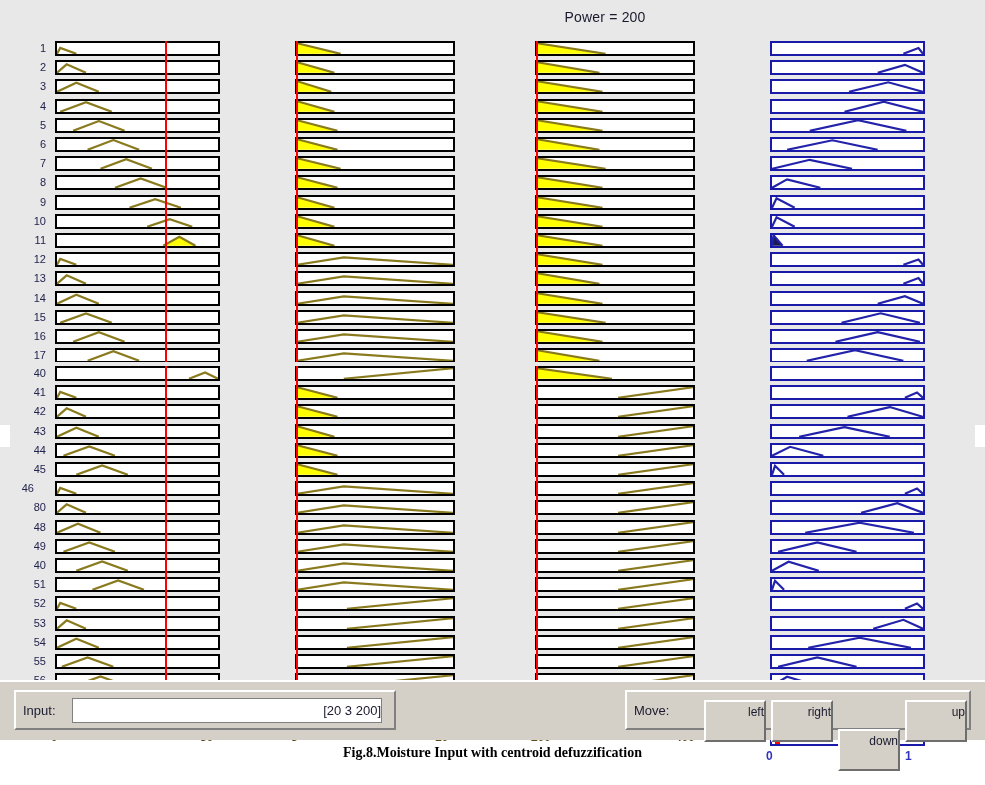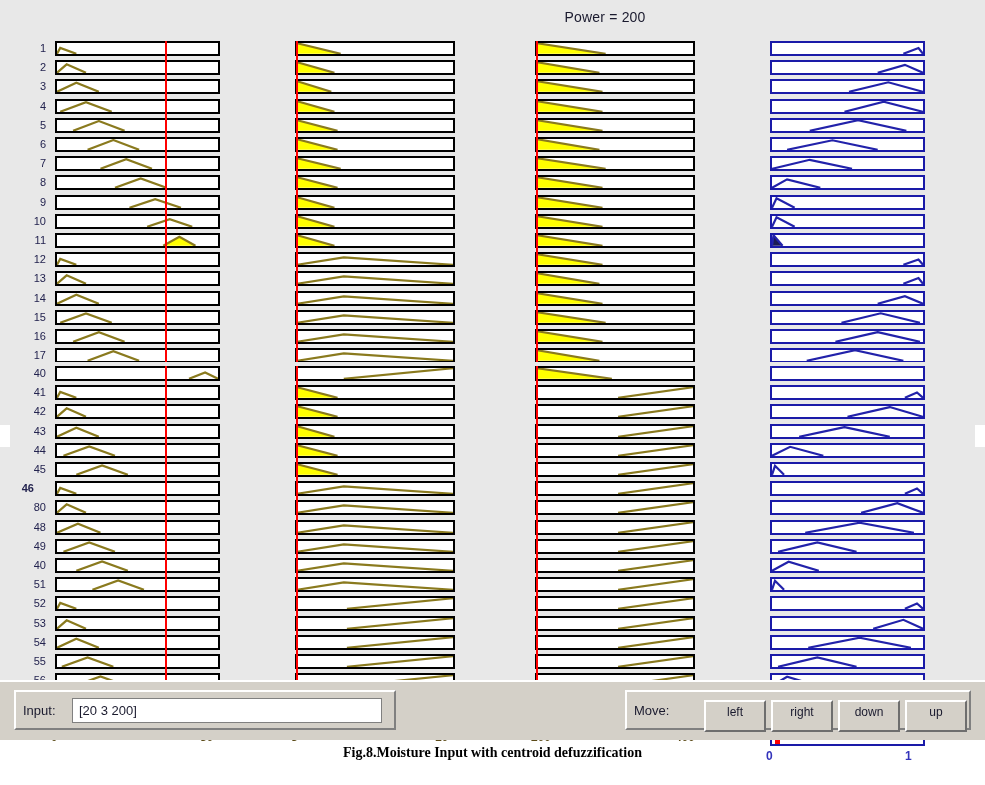--- a/index.html
+++ b/index.html
@@ -88,27 +88,27 @@
   }
   .txtfield {
     position:absolute; background:#ffffff;
     border:1px solid #808080;
     box-sizing:border-box;
     font-size:13px; color:#1a1a2e;
     padding-left:6px; line-height:24px;
     overflow:hidden; white-space:nowrap;
   }
   .btn {
-    position:absolute; top:8px; height:32px;
+    position:absolute; top:8px; height:42px;
     background:#d4d0c8;
     border:2px solid;
     border-color:#ffffff #6e6e6e #6e6e6e #ffffff;
     box-sizing:border-box;
     font-size:12px; color:#1a1a2e;
-    text-align:center; line-height:20px;
+    text-align:right; line-height:20px;
     font-family:"Liberation Sans", sans-serif;
     cursor:pointer;
   }
 
   
   .caption {
     position:absolute; left:0; top:745px; width:985px;
     text-align:center;
     font-family:"Liberation Serif", serif;
     font-weight:bold; font-size:14px; color:#000000;
@@ -705,21 +705,21 @@
       <div class="cell inp" style="left: 535px; top: 462px; width: 160px; height: 15px;">
         <svg viewBox="0 0 100 100" preserveAspectRatio="none">
           <polyline points="52.00,98.00 100.00,2.00" fill="none" stroke="#8a7a1e" stroke-width="2.2" vector-effect="non-scaling-stroke"></polyline>
         </svg>
       </div>
       <div class="cell out" style="left: 770px; top: 462px; width: 155px; height: 15px;">
         <svg viewBox="0 0 100 100" preserveAspectRatio="none">
           <polyline points="0.00,98.00 2.00,16.40 8.00,98.00" fill="none" stroke="#2222aa" stroke-width="2.2" vector-effect="non-scaling-stroke"></polyline>
         </svg>
       </div>
-      <div class="rulenum" style="left: 8px; top: 483.2px; font-weight: bold;">46</div>
+      <div class="rulenum" style="left: 8px; top: 483.2px;">46</div>
       <div class="cell inp" style="left: 55px; top: 481.2px; width: 165px; height: 15px;">
         <svg viewBox="0 0 100 100" preserveAspectRatio="none">
           <polyline points="0.00,98.00 2.00,45.20 12.00,98.00" fill="none" stroke="#8a7a1e" stroke-width="2.2" vector-effect="non-scaling-stroke"></polyline>
         </svg>
       </div>
       <div class="cell inp" style="left: 295px; top: 481.2px; width: 160px; height: 15px;">
         <svg viewBox="0 0 100 100" preserveAspectRatio="none">
           <polyline points="0.00,98.00 30.00,30.80 100.00,98.00" fill="none" stroke="#8a7a1e" stroke-width="2.2" vector-effect="non-scaling-stroke"></polyline>
         </svg>
       </div>
@@ -1000,28 +1000,28 @@
       <div class="axlab" style="left: 531px; top: 729.6px;">200</div>
       <div class="axlab" style="left: 675px; top: 729.6px;">400</div>
       <div class="axlab outax" style="left: 766px; top: 748.8px;">0</div>
       <div class="axlab outax" style="left: 905px; top: 748.8px;">1</div>
     </div>
 
   <div class="ctlbar">
 
     <div class="group" style="left:14px; width:382px;">
       <div class="glabel">Input:</div>
-      <div class="txtfield" style="left:56px; top:6px; width:310px; height:25px;" placeholder="">[20 3 200]</div>
+      <div class="txtfield" style="left:56px; top:6px; width:310px; height:25px;text-align:right;" placeholder="">[20 3 200]</div>
     </div>
 
 
     <div class="group" style="left:625px; width:346px;">
       <div class="glabel">Move:</div>
       <div class="btn" style="left:77px;  width:62px;">left</div>
       <div class="btn" style="left:144px; width:62px;">right</div>
-      <div class="btn" style="left:211px; width:62px;">down</div>
+      <div class="btn" style="left:211px; width:62px;margin-top:29px;">down</div>
       <div class="btn" style="left:278px; width:62px;">up</div>
     </div>
 
   </div>
 </div>
 
 <div class="caption">Fig.8.Moisture Input with centroid defuzzification</div>
 
 </body></html>

